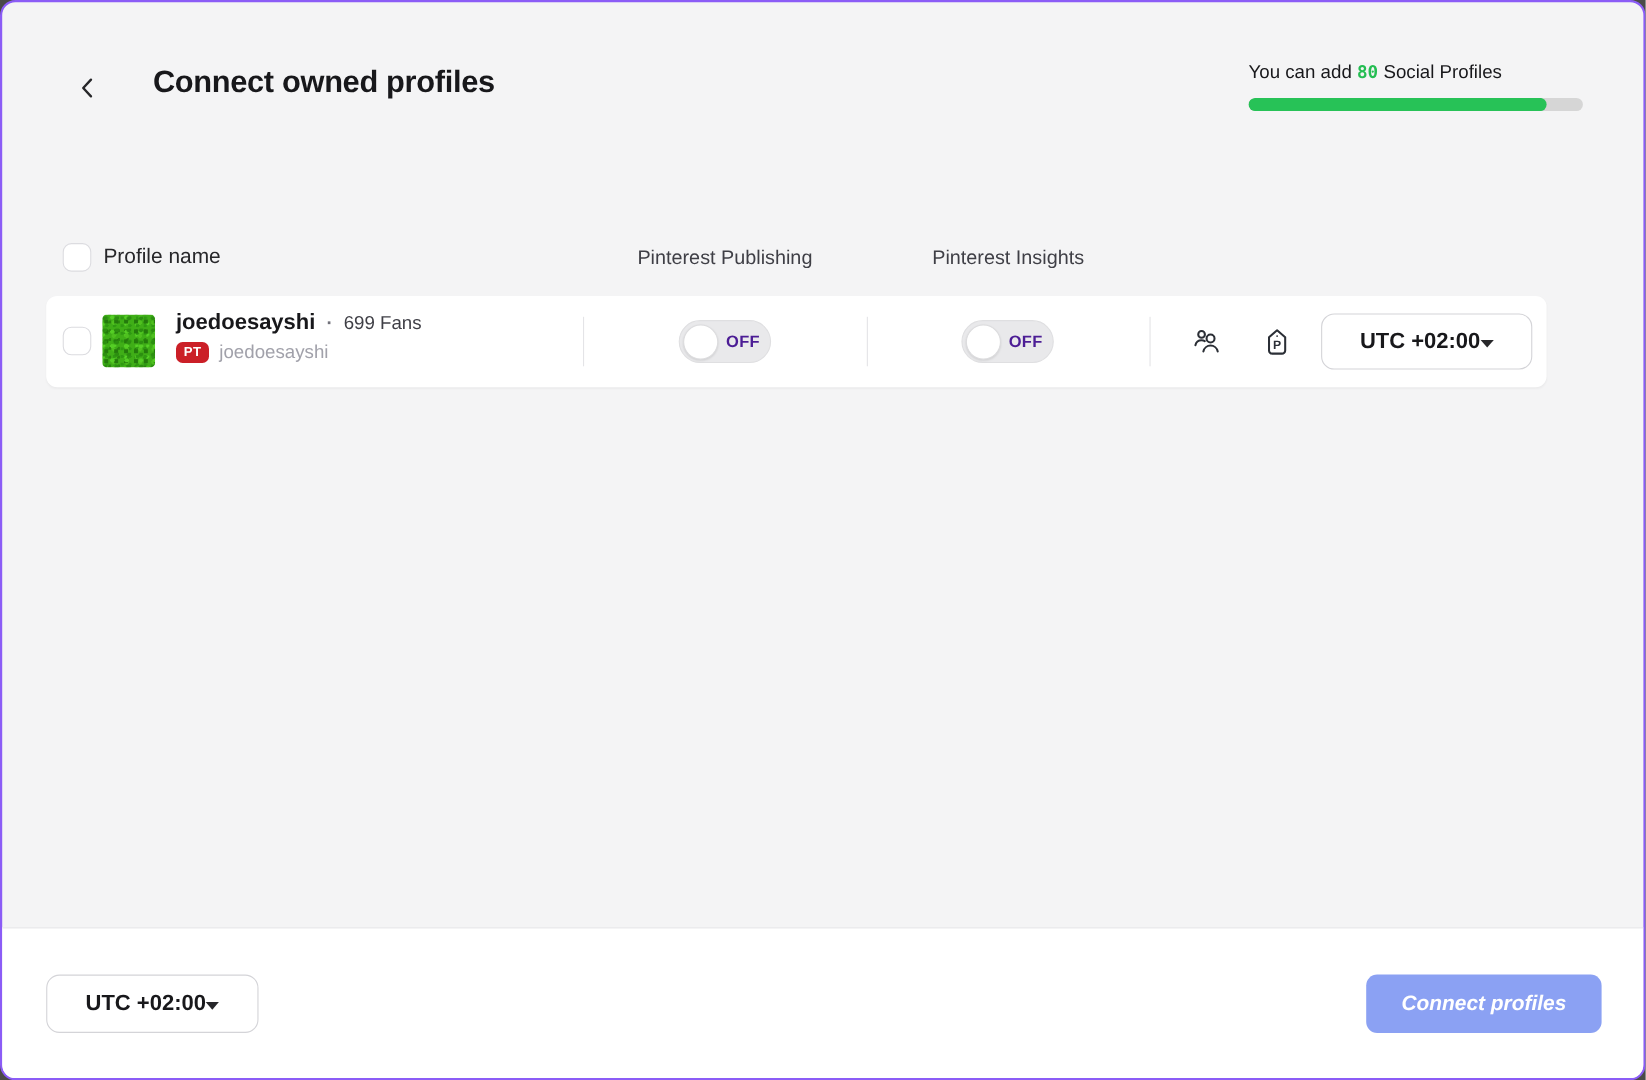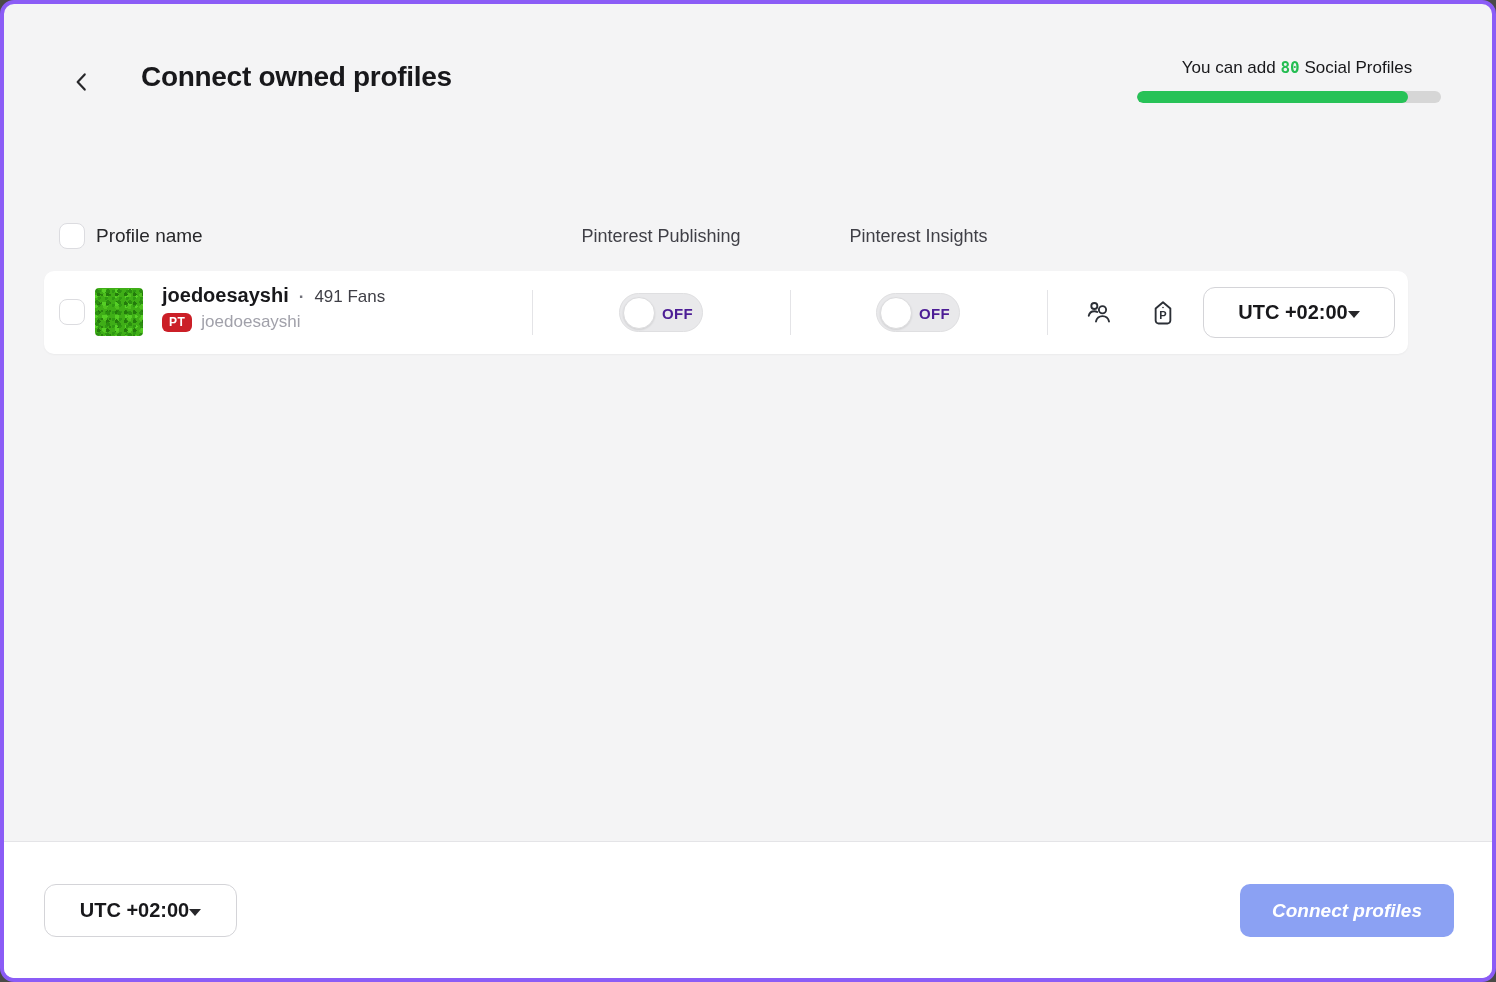--- a/index.html
+++ b/index.html
@@ -6,21 +6,21 @@
   html,body { width:1496px; height:982px; }
   body {
     font-family:"Liberation Sans", sans-serif;
     background:#4a4a47;
     position:relative;
     overflow:hidden;
   }
   .panel {
     position:absolute; inset:0;
     background:#f4f4f5;
-    border:4px solid #8b5cf6;
+    border:2px solid #8b5cf6;
     border-radius:14px;
     overflow:hidden;
   }
   
   .back-btn {
     position:absolute; left:60px; top:60px;
     width:36px; height:36px;
     display:flex; align-items:center; justify-content:center;
     cursor:pointer; background:transparent; border:none;
   }
@@ -28,21 +28,21 @@
     position:absolute; left:137px; top:57px;
     font-size:28px; font-weight:700; color:#18181b;
     letter-spacing:-0.3px;
   }
   .page-desc {
     position:absolute; left:40px; top:126px;
     width:940px; font-size:19px; line-height:28px; color:#3f3f46;
   }
   .quota-text {
     position:absolute; left:1133px; top:54px; width:320px;
-    font-size:17px; color:#18181b; white-space:nowrap;text-align:center;
+    font-size:17px; color:#18181b; white-space:nowrap;
   }
   .quota-count {
     font-family:"DejaVu Sans Mono", monospace;
     font-weight:700; color:#24bd52; font-size:16px;
   }
   .progress-track {
     position:absolute; left:1133px; top:87px;
     width:304px; height:12px; border-radius:6px;
     background:#d6d6d6; overflow:hidden;
   }
@@ -191,21 +191,21 @@
   <div class="th-col th-insights">Pinterest Insights</div>
 
   <div class="row-card">
     <div class="checkbox row-check"></div>
     <div class="avatar"></div>
 
     <div class="name-block">
       <div class="name-line">
         <span class="profile-name">joedoesayshi</span>
         <span class="dot-sep">·</span>
-        <span class="fans">491 Fans</span>
+        <span class="fans">699 Fans</span>
       </div>
       <div class="handle-line">
         <span class="network-badge">PT</span>
         <span class="handle">joedoesayshi</span>
       </div>
     </div>
 
     <div class="col-divider div-1"></div>
     <div class="col-divider div-2"></div>
     <div class="col-divider div-3"></div>

